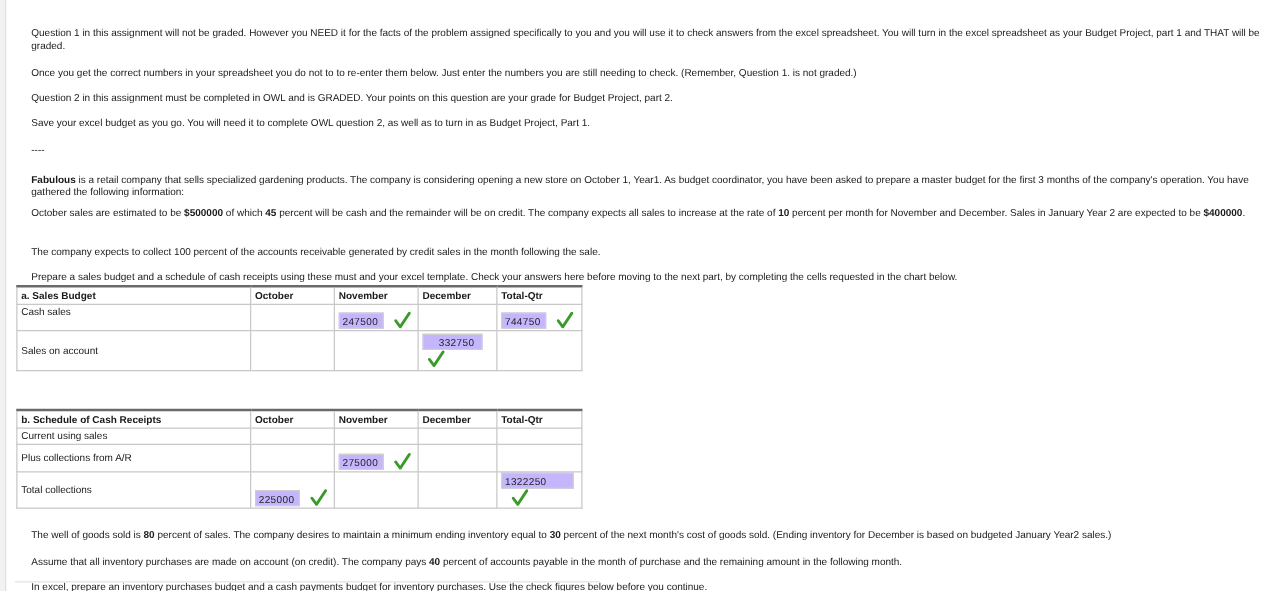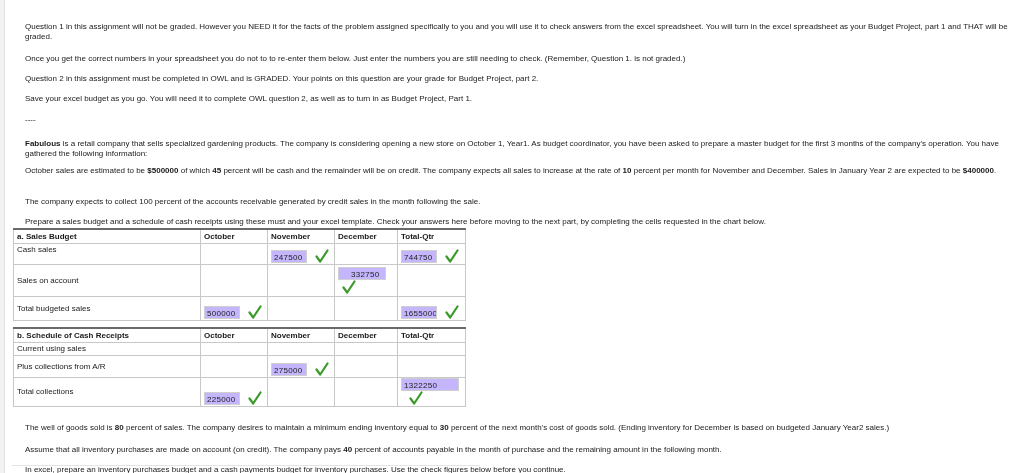--- a/index.html
+++ b/index.html
@@ -88,35 +88,20 @@
       <td>Sales on account</td>
       <td></td>
       <td></td>
       <td style="vertical-align:middle;">
         <span class="answer-box" style="width:48px;padding-left:12px;">332750</span><svg class="check" viewBox="0 0 14 14" style="margin-left:4px;">
               <path d="M1.5 7.5 L5.2 12.5 L12.5 1.5" fill="none" stroke="#3a9a2a" stroke-width="2.2" stroke-linecap="round" stroke-linejoin="round"></path>
             </svg>
       </td>
       <td></td>
     </tr>
-    <tr style="height:24px;" class="sep">
-      <td style="vertical-align:middle;">Total budgeted sales</td>
-      <td style="vertical-align:bottom; padding-bottom:1px;">
-        <span class="answer-box" style="width:36px;">500000</span><svg class="check" viewBox="0 0 14 14">
-              <path d="M1.5 7.5 L5.2 12.5 L12.5 1.5" fill="none" stroke="#3a9a2a" stroke-width="2.2" stroke-linecap="round" stroke-linejoin="round"></path>
-            </svg>
-      </td>
-      <td></td>
-      <td></td>
-      <td style="vertical-align:bottom; padding-bottom:1px;">
-        <span class="answer-box" style="width:36px;">1655000</span><svg class="check" viewBox="0 0 14 14">
-              <path d="M1.5 7.5 L5.2 12.5 L12.5 1.5" fill="none" stroke="#3a9a2a" stroke-width="2.2" stroke-linecap="round" stroke-linejoin="round"></path>
-            </svg>
-      </td>
-    </tr>
   </tbody>
     </table>
 
   <table class="budget" style="top:327px;">
     <colgroup>
       <col style="width:187px">
         <col style="width:67px">
         <col style="width:67px">
         <col style="width:63px">
         <col style="width:68px">

